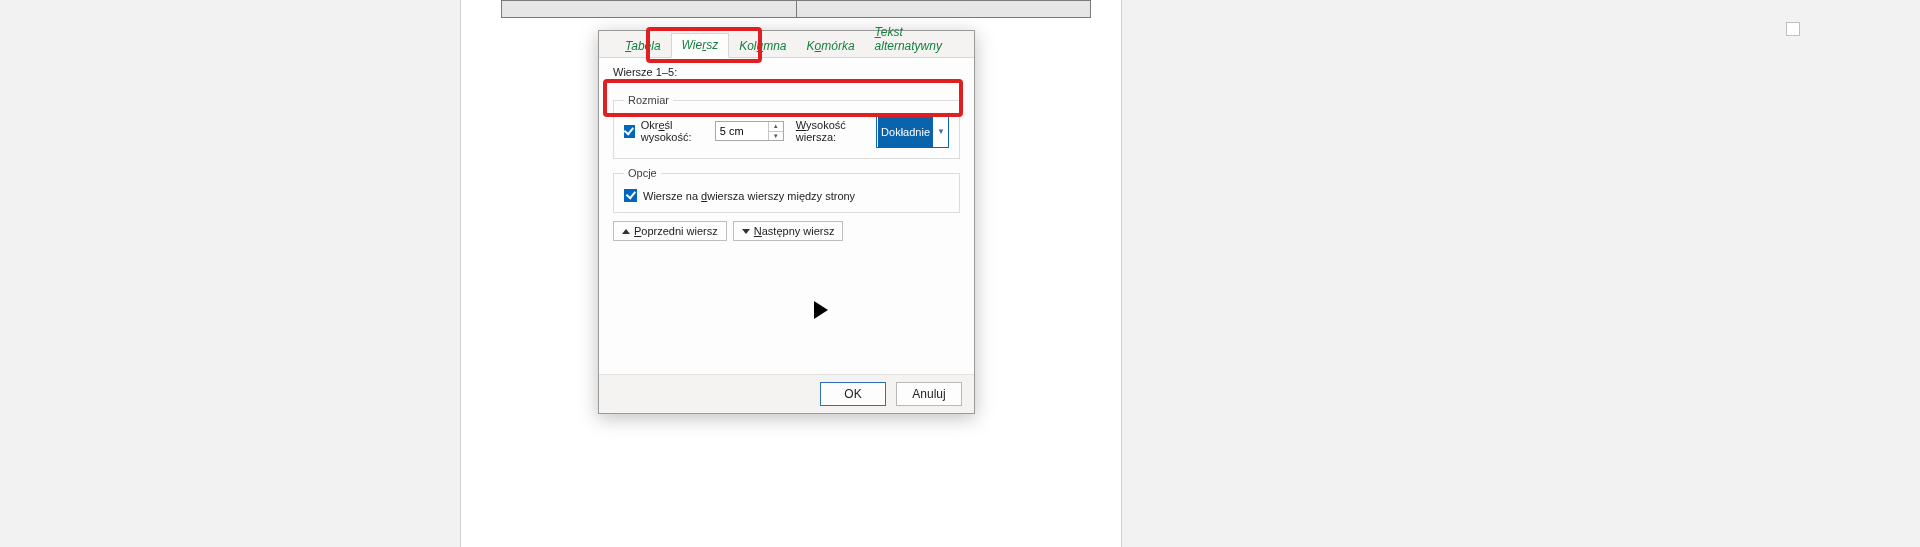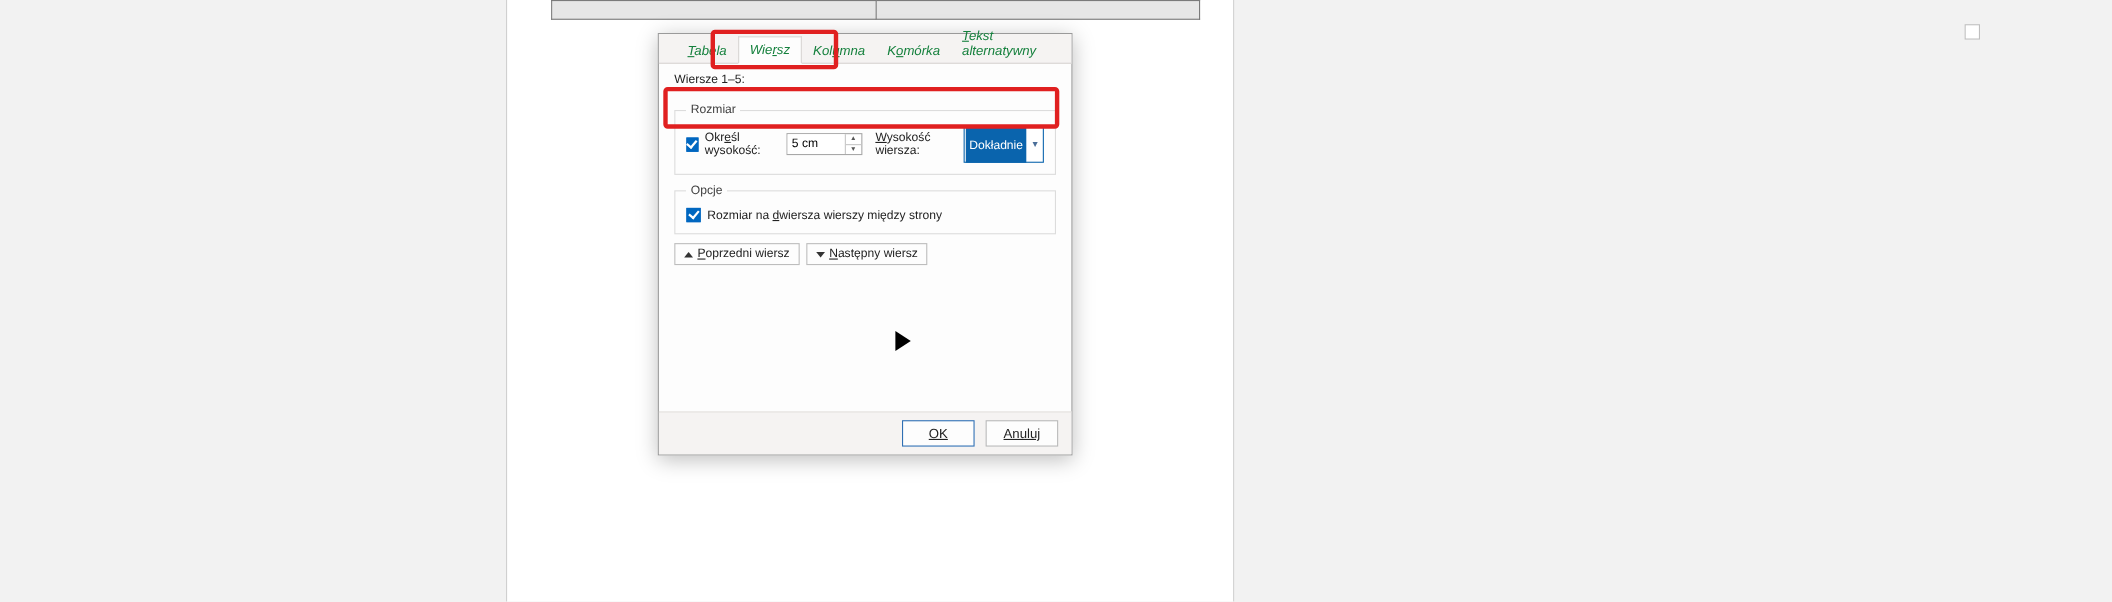--- a/index.html
+++ b/index.html
@@ -269,21 +269,20 @@
   }
   .fbtn {
     min-width: 64px;
     height: 22px;
     border: 1px solid #b8b8b8;
     background: #fdfdfd;
     font-size: 12px;
     display: flex;
     align-items: center;
     justify-content: center;
-    text-decoration: underline;
   }
   .fbtn.primary { border-color: #2f6fb3; }
 
   .u { text-decoration: underline; }
 </style>
 </head>
 <body>
 
 <div class="page">
   <table class="page-table">
@@ -349,21 +348,21 @@
       </div>
     </fieldset>
 
     <div class="hl" style="left:4px; top:21px; width:352px; height:30px;"></div>
 
     <fieldset class="grp opts">
       <legend>Opcje</legend>
       <div class="row">
         <span class="chk checked"></span>
         <span>
-          <span>Rozmiar na </span><span class="u">d</span><span>wiersza wierszy między strony</span>
+          <span>Wiersze na </span><span class="u">d</span><span>wiersza wierszy między strony</span>
         </span>
       </div>
     </fieldset>
 
     <div class="navbtns">
       <span class="btn">
         <span class="tri-up"></span>
         <span><span class="u">P</span><span>oprzedni wiersz</span></span>
       </span>
       <span class="btn">

